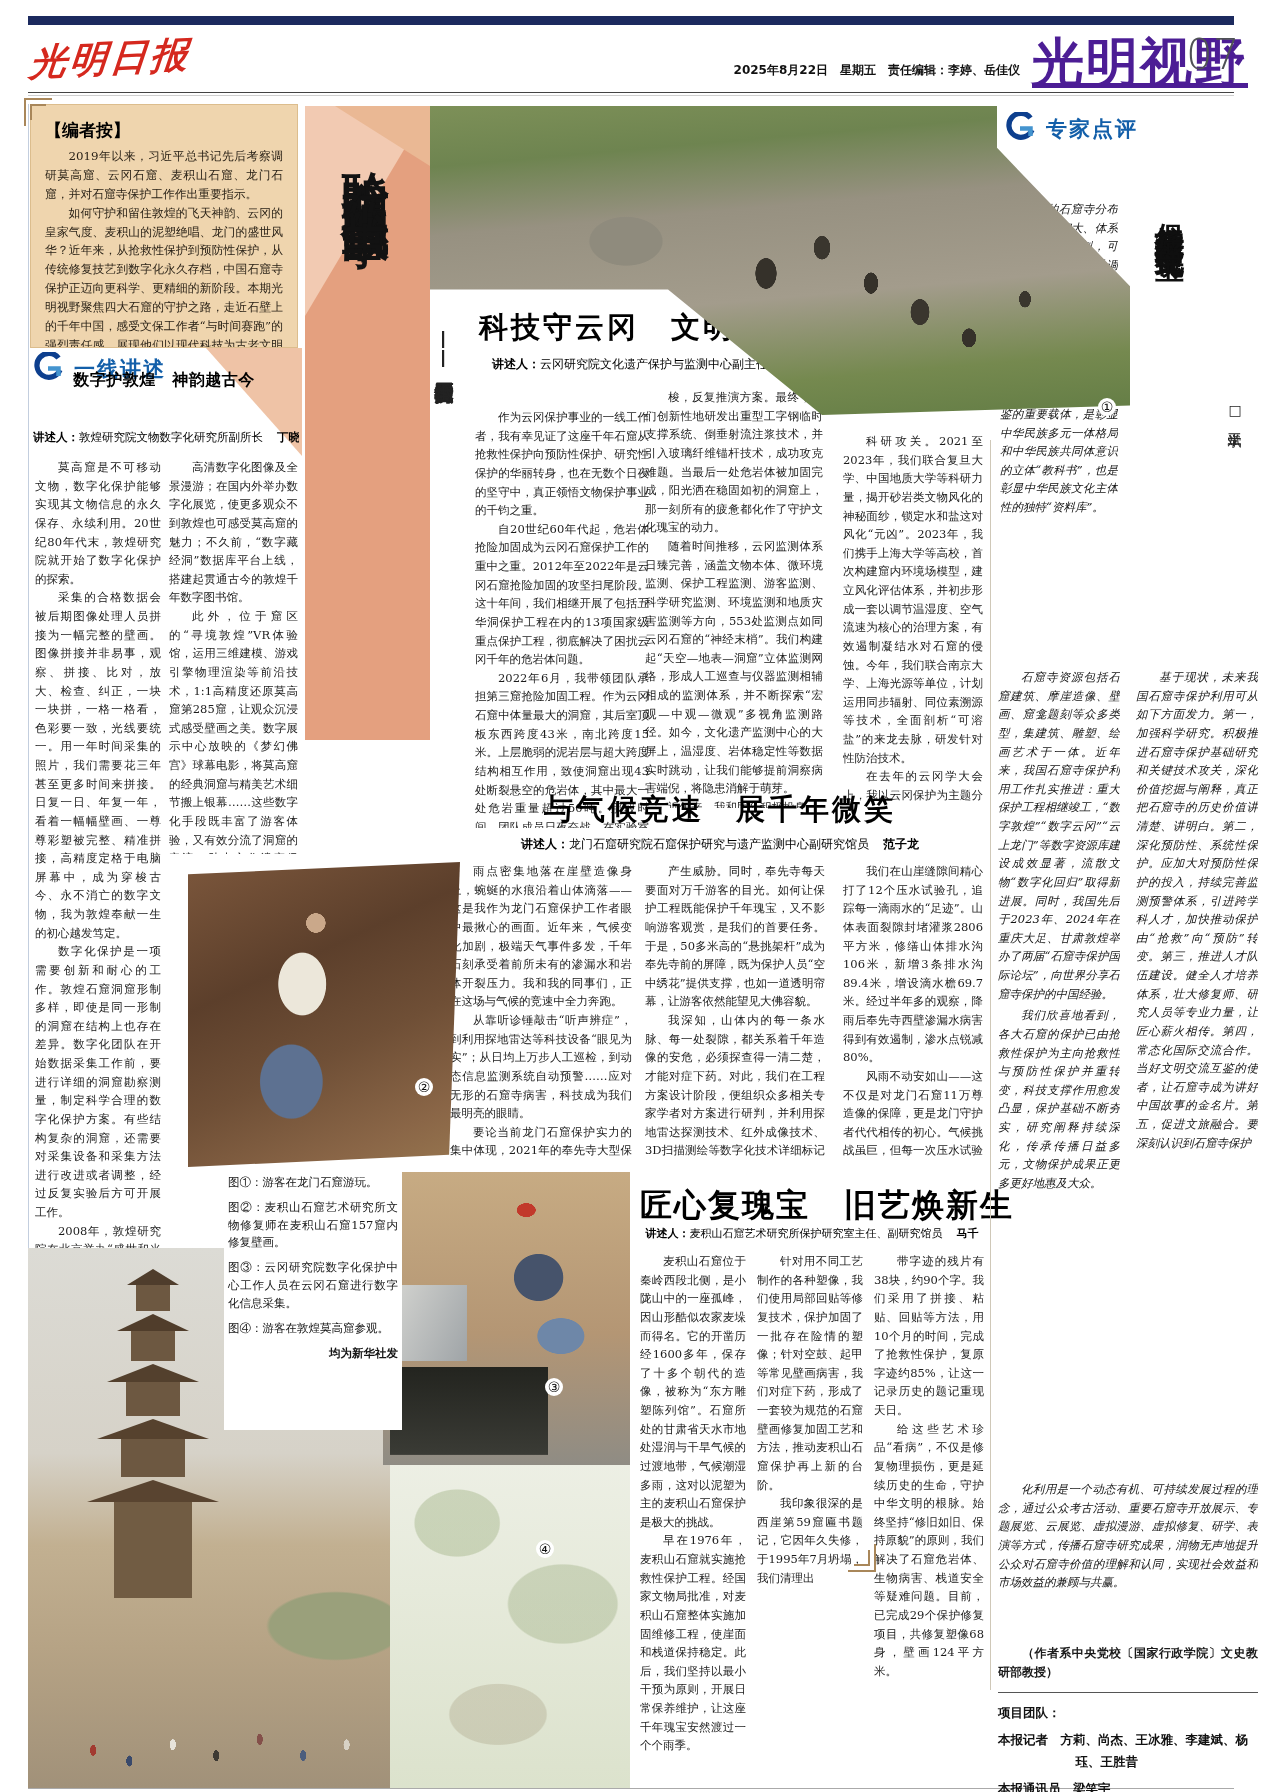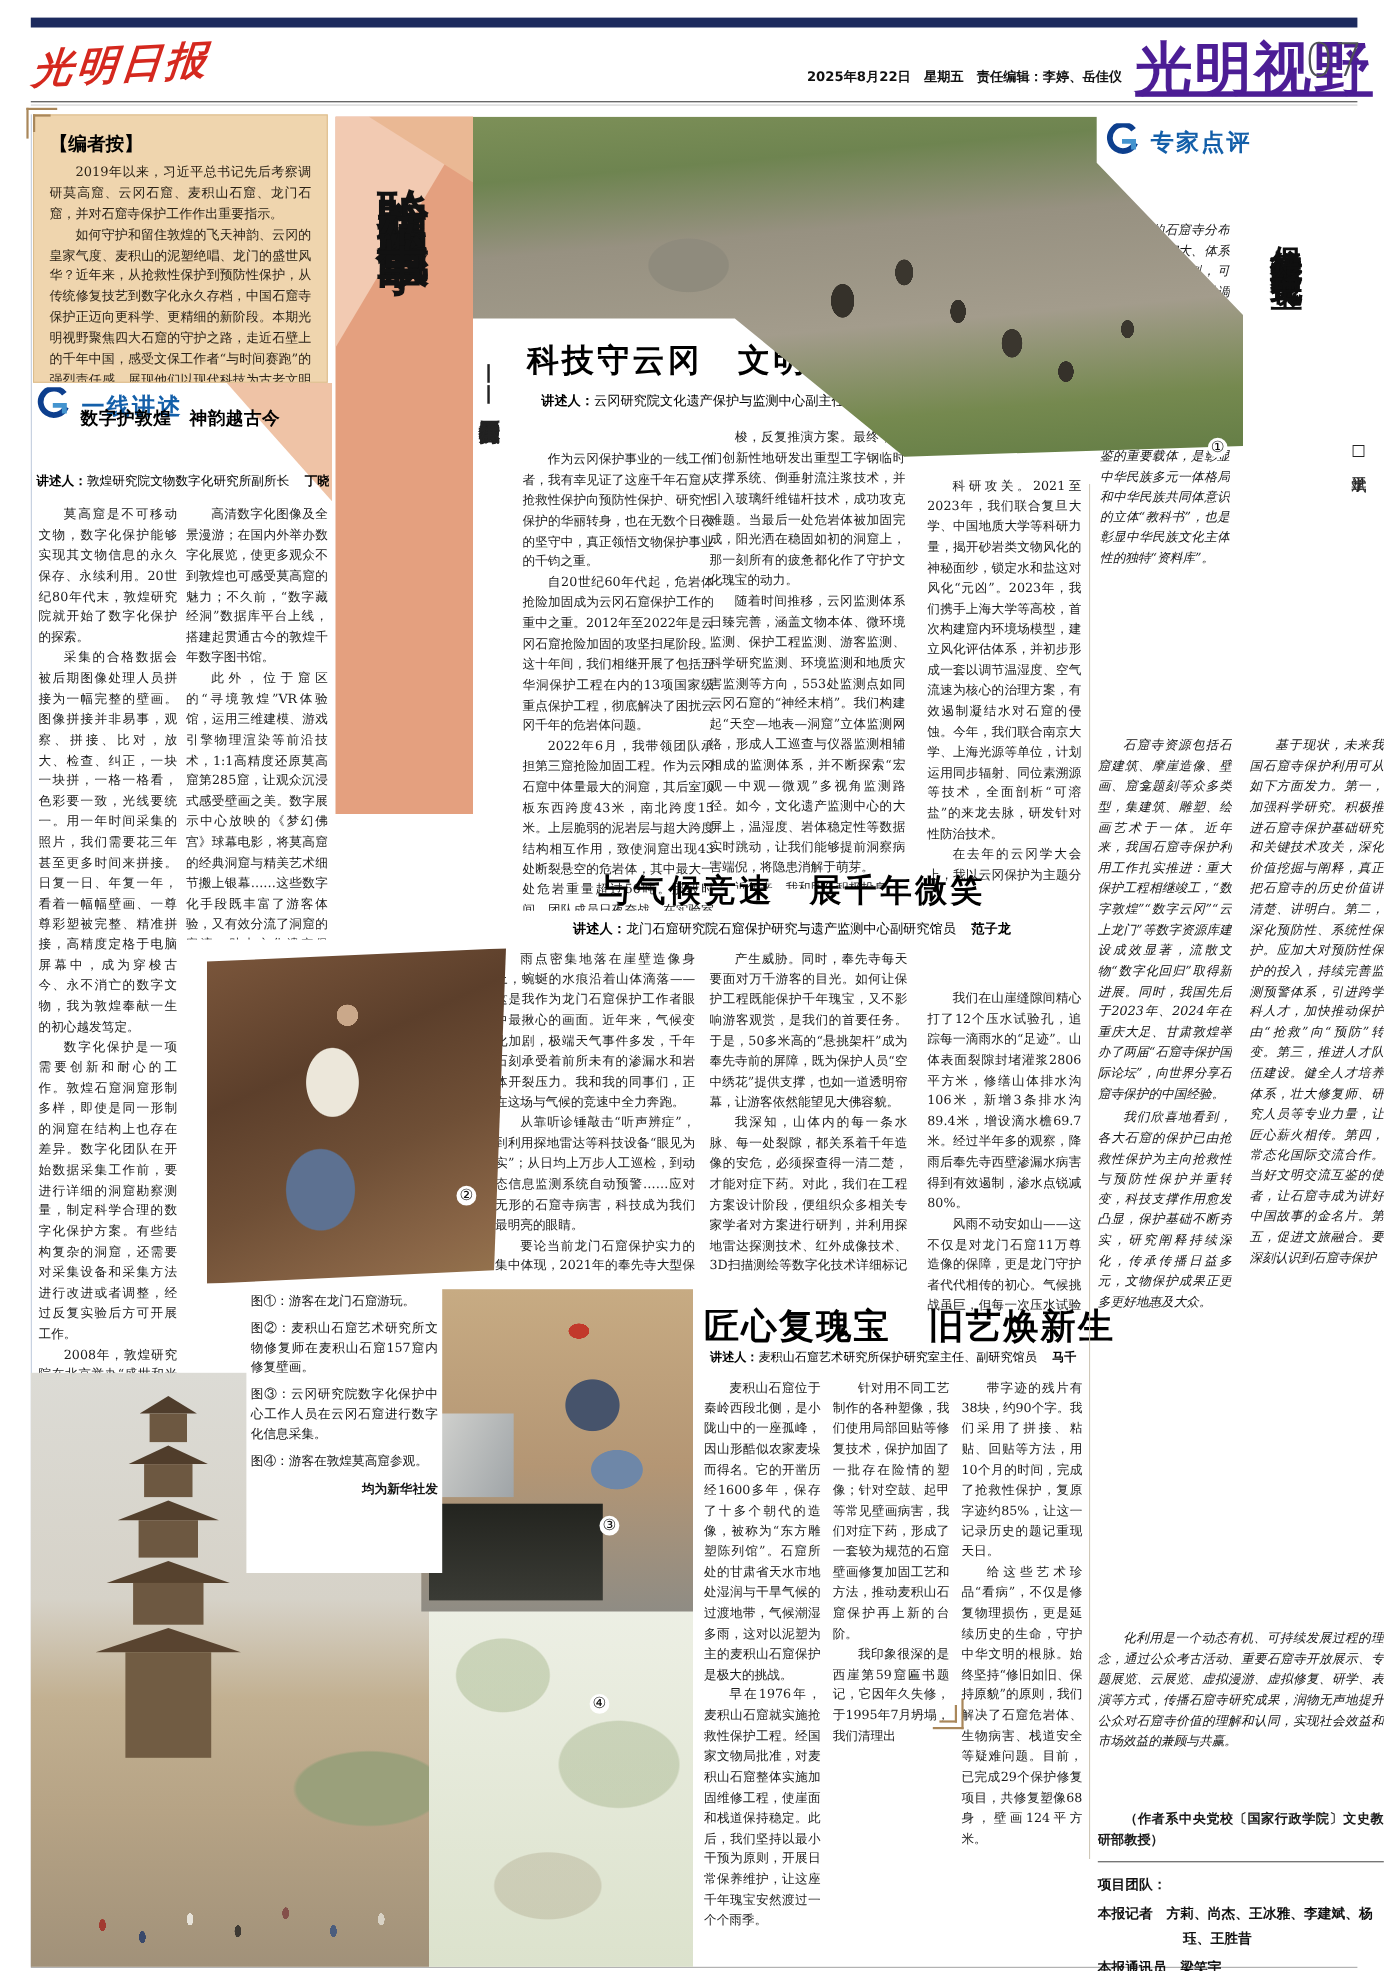--- a/index.html
+++ b/index.html
@@ -219,21 +219,21 @@
   </div>
   <div class="col" style="left:450px;top:862px;width:182px;height:300px;">
     <p>雨点密集地落在崖壁造像身上，蜿蜒的水痕沿着山体滴落——这是我作为龙门石窟保护工作者眼中最揪心的画面。近年来，气候变化加剧，极端天气事件多发，千年石刻承受着前所未有的渗漏水和岩体开裂压力。我和我的同事们，正在这场与气候的竞速中全力奔跑。</p>
       <p>从靠听诊锤敲击“听声辨症”，到利用探地雷达等科技设备“眼见为实”；从日均上万步人工巡检，到动态信息监测系统自动预警……应对无形的石窟寺病害，科技成为我们最明亮的眼睛。</p>
     <p>要论当前龙门石窟保护实力的集中体现，2021年的奉先寺大型保护工程堪称典范。由于地质营力的不断作用及人为因素的影响，奉先寺渗漏水、岩体开裂等情况长期存在，对石窟的长久保存</p>
   </div>
   <div class="col" style="left:645px;top:862px;width:180px;height:300px;">
     <p>产生威胁。同时，奉先寺每天要面对万千游客的目光。如何让保护工程既能保护千年瑰宝，又不影响游客观赏，是我们的首要任务。于是，50多米高的“悬挑架杆”成为奉先寺前的屏障，既为保护人员“空中绣花”提供支撑，也如一道透明帘幕，让游客依然能望见大佛容貌。</p>
       <p>我深知，山体内的每一条水脉、每一处裂隙，都关系着千年造像的安危，必须探查得一清二楚，才能对症下药。对此，我们在工程方案设计阶段，便组织众多相关专家学者对方案进行研判，并利用探地雷达探测技术、红外成像技术、3D扫描测绘等数字化技术详细标记出奉先寺南、西、北三壁的裂隙和渗水点位置。</p>
   </div>
-  <div class="col" style="left:843px;top:862px;width:140px;height:300px;margin-top:36px;">
+  <div class="col" style="left:843px;top:862px;width:140px;height:300px;">
     <p>我们在山崖缝隙间精心打了12个压水试验孔，追踪每一滴雨水的“足迹”。山体表面裂隙封堵灌浆2806平方米，修缮山体排水沟106米，新增3条排水沟89.4米，增设滴水檐69.7米。经过半年多的观察，降雨后奉先寺西壁渗漏水病害得到有效遏制，渗水点锐减80%。</p>
       <p>风雨不动安如山——这不仅是对龙门石窟11万尊造像的保障，更是龙门守护者代代相传的初心。气候挑战虽巨，但每一次压水试验的精准研判，每一根玻璃纤维锚杆的谨慎植入，每一种新型保护材料的科学应用，都在加固我们对未来的底气。我们守护的不仅仅是石壁上的千年造像，更是文明在时间长河中长存的微笑。</p>
   </div>
 
   <div class="atitle" style="left:640px;top:1184px;width:345px;font-size:32px;letter-spacing:2px;">匠心复瑰宝　旧艺焕新生</div>
   <div class="byline" style="left:622px;top:1226px;width:380px;text-align:center;font-size:11px;">
     <b>讲述人：</b><span>麦积山石窟艺术研究所保护研究室主任、副研究馆员</span><span class="bn">马千</span>
   </div>
   <div class="col" style="left:640px;top:1252px;width:106px;height:528px;">
     <p>麦积山石窟位于秦岭西段北侧，是小陇山中的一座孤峰，因山形酷似农家麦垛而得名。它的开凿历经1600多年，保存了十多个朝代的造像，被称为“东方雕塑陈列馆”。石窟所处的甘肃省天水市地处湿润与干旱气候的过渡地带，气候潮湿多雨，这对以泥塑为主的麦积山石窟保护是极大的挑战。</p>

